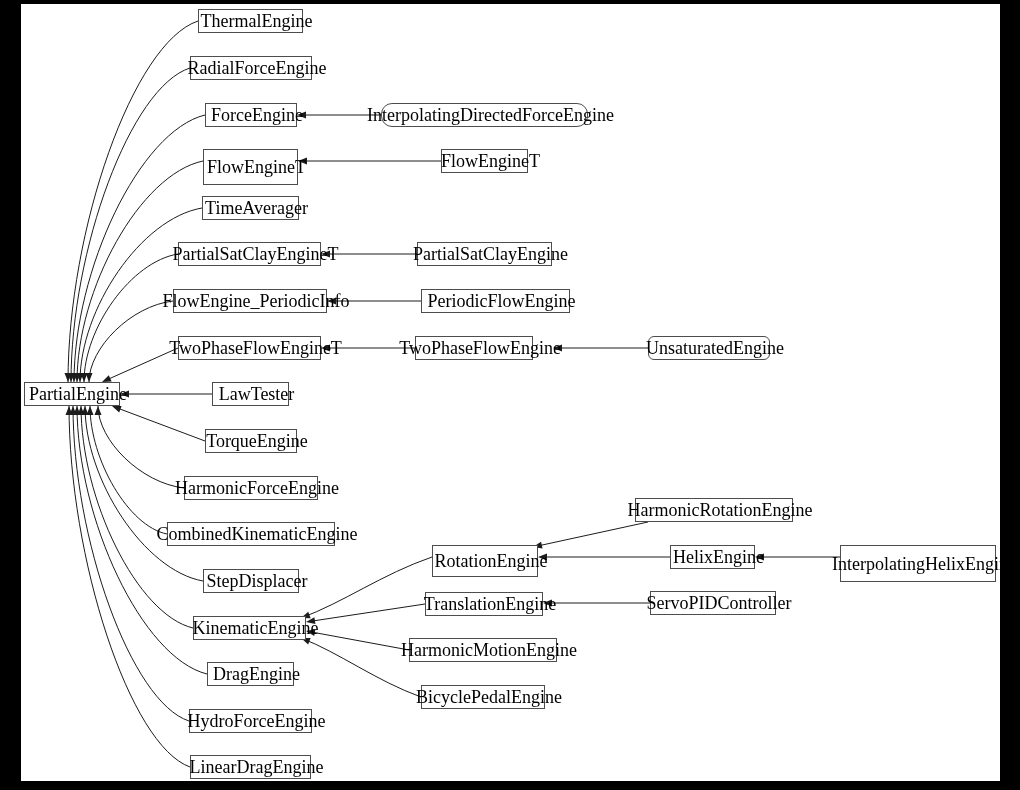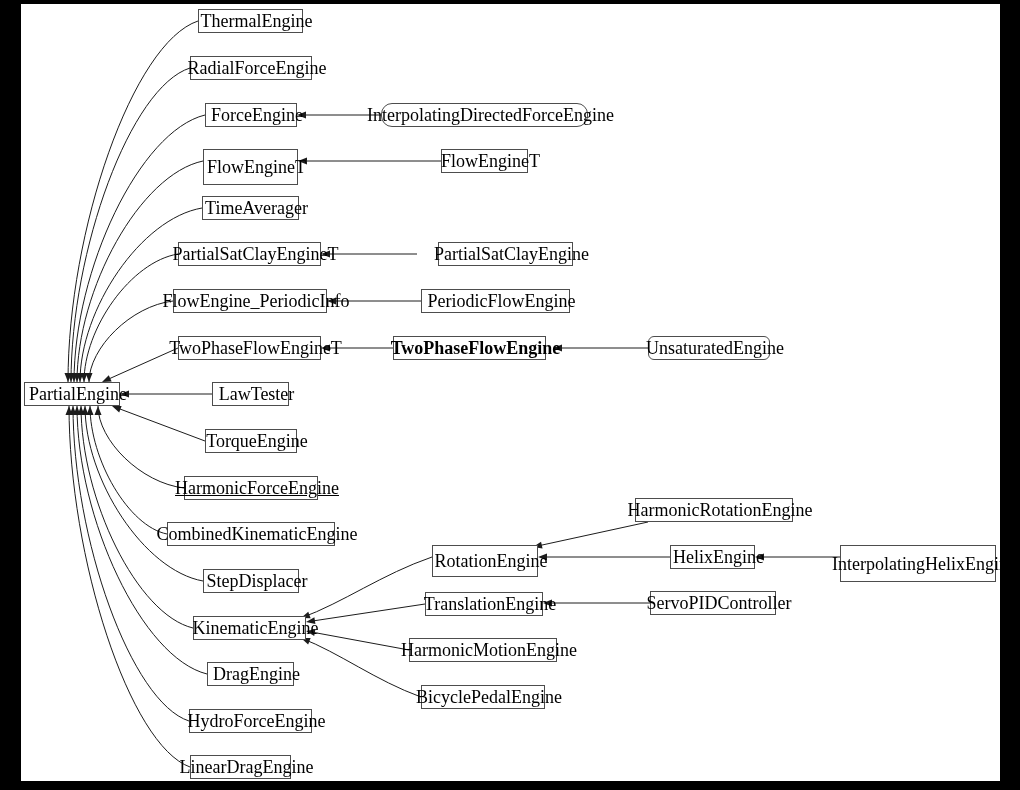--- a/index.html
+++ b/index.html
@@ -93,35 +93,35 @@
 <div>
     <div class="node" style="left: 24px; top: 382px; width: 96px; height: 24px;">PartialEngine</div>
     <div class="node" style="left: 198px; top: 9px; width: 105px; height: 24px;">ThermalEngine</div>
     <div class="node" style="left: 190px; top: 56px; width: 122px; height: 24px;">RadialForceEngine</div>
     <div class="node" style="left: 205px; top: 103px; width: 92px; height: 24px;">ForceEngine</div>
     <div class="node" style="left: 381px; top: 103px; width: 207px; height: 24px; border-radius: 11px;">InterpolatingDirectedForceEngine</div>
     <div class="node" style="left: 203px; top: 149px; width: 95px; height: 36px;">FlowEngineT</div>
     <div class="node" style="left: 441px; top: 149px; width: 87px; height: 24px;">FlowEngineT</div>
     <div class="node" style="left: 202px; top: 196px; width: 97px; height: 24px;">TimeAverager</div>
     <div class="node" style="left: 178px; top: 242px; width: 143px; height: 24px;">PartialSatClayEngineT</div>
-    <div class="node" style="left: 417px; top: 242px; width: 135px; height: 24px; margin-left: 21px;">PartialSatClayEngine</div>
+    <div class="node" style="left: 417px; top: 242px; width: 135px; height: 24px;">PartialSatClayEngine</div>
     <div class="node" style="left: 173px; top: 289px; width: 154px; height: 24px;">FlowEngine_PeriodicInfo</div>
     <div class="node" style="left: 421px; top: 289px; width: 149px; height: 24px;">PeriodicFlowEngine</div>
     <div class="node" style="left: 178px; top: 336px; width: 143px; height: 24px;">TwoPhaseFlowEngineT</div>
-    <div class="node" style="left: 393px; top: 336px; width: 153px; height: 24px; font-weight: bold;">TwoPhaseFlowEngine</div>
+    <div class="node" style="left: 415px; top: 336px; width: 118px; height: 24px;">TwoPhaseFlowEngine</div>
     <div class="node" style="left: 648px; top: 336px; width: 122px; height: 24px; border-radius: 6px;">UnsaturatedEngine</div>
     <div class="node" style="left: 212px; top: 382px; width: 77px; height: 24px;">LawTester</div>
     <div class="node" style="left: 205px; top: 429px; width: 92px; height: 24px;">TorqueEngine</div>
-    <div class="node" style="left: 184px; top: 476px; width: 134px; height: 24px; text-decoration: underline;">HarmonicForceEngine</div>
+    <div class="node" style="left: 184px; top: 476px; width: 134px; height: 24px;">HarmonicForceEngine</div>
     <div class="node" style="left: 167px; top: 522px; width: 168px; height: 24px;">CombinedKinematicEngine</div>
     <div class="node" style="left: 203px; top: 569px; width: 96px; height: 24px;">StepDisplacer</div>
     <div class="node" style="left: 193px; top: 616px; width: 113px; height: 24px;">KinematicEngine</div>
     <div class="node" style="left: 207px; top: 662px; width: 87px; height: 24px; text-align: right;">DragEngine</div>
     <div class="node" style="left: 189px; top: 709px; width: 123px; height: 24px;">HydroForceEngine</div>
-    <div class="node" style="left: 190px; top: 755px; width: 101px; height: 24px;">LinearDragEngine</div>
+    <div class="node" style="left: 190px; top: 755px; width: 121px; height: 24px;">LinearDragEngine</div>
     <div class="node" style="left: 432px; top: 545px; width: 106px; height: 32px;">RotationEngine</div>
     <div class="node" style="left: 635px; top: 498px; width: 158px; height: 24px;">HarmonicRotationEngine</div>
     <div class="node" style="left: 670px; top: 545px; width: 85px; height: 24px;">HelixEngine</div>
     <div class="node" style="left: 840px; top: 545px; width: 156px; height: 37px;">InterpolatingHelixEngine</div>
     <div class="node" style="left: 425px; top: 592px; width: 118px; height: 24px;">TranslationEngine</div>
     <div class="node" style="left: 650px; top: 591px; width: 126px; height: 24px;">ServoPIDController</div>
     <div class="node" style="left: 409px; top: 638px; width: 148px; height: 24px;">HarmonicMotionEngine</div>
     <div class="node" style="left: 421px; top: 685px; width: 124px; height: 24px;">BicyclePedalEngine</div>
   </div>
 

